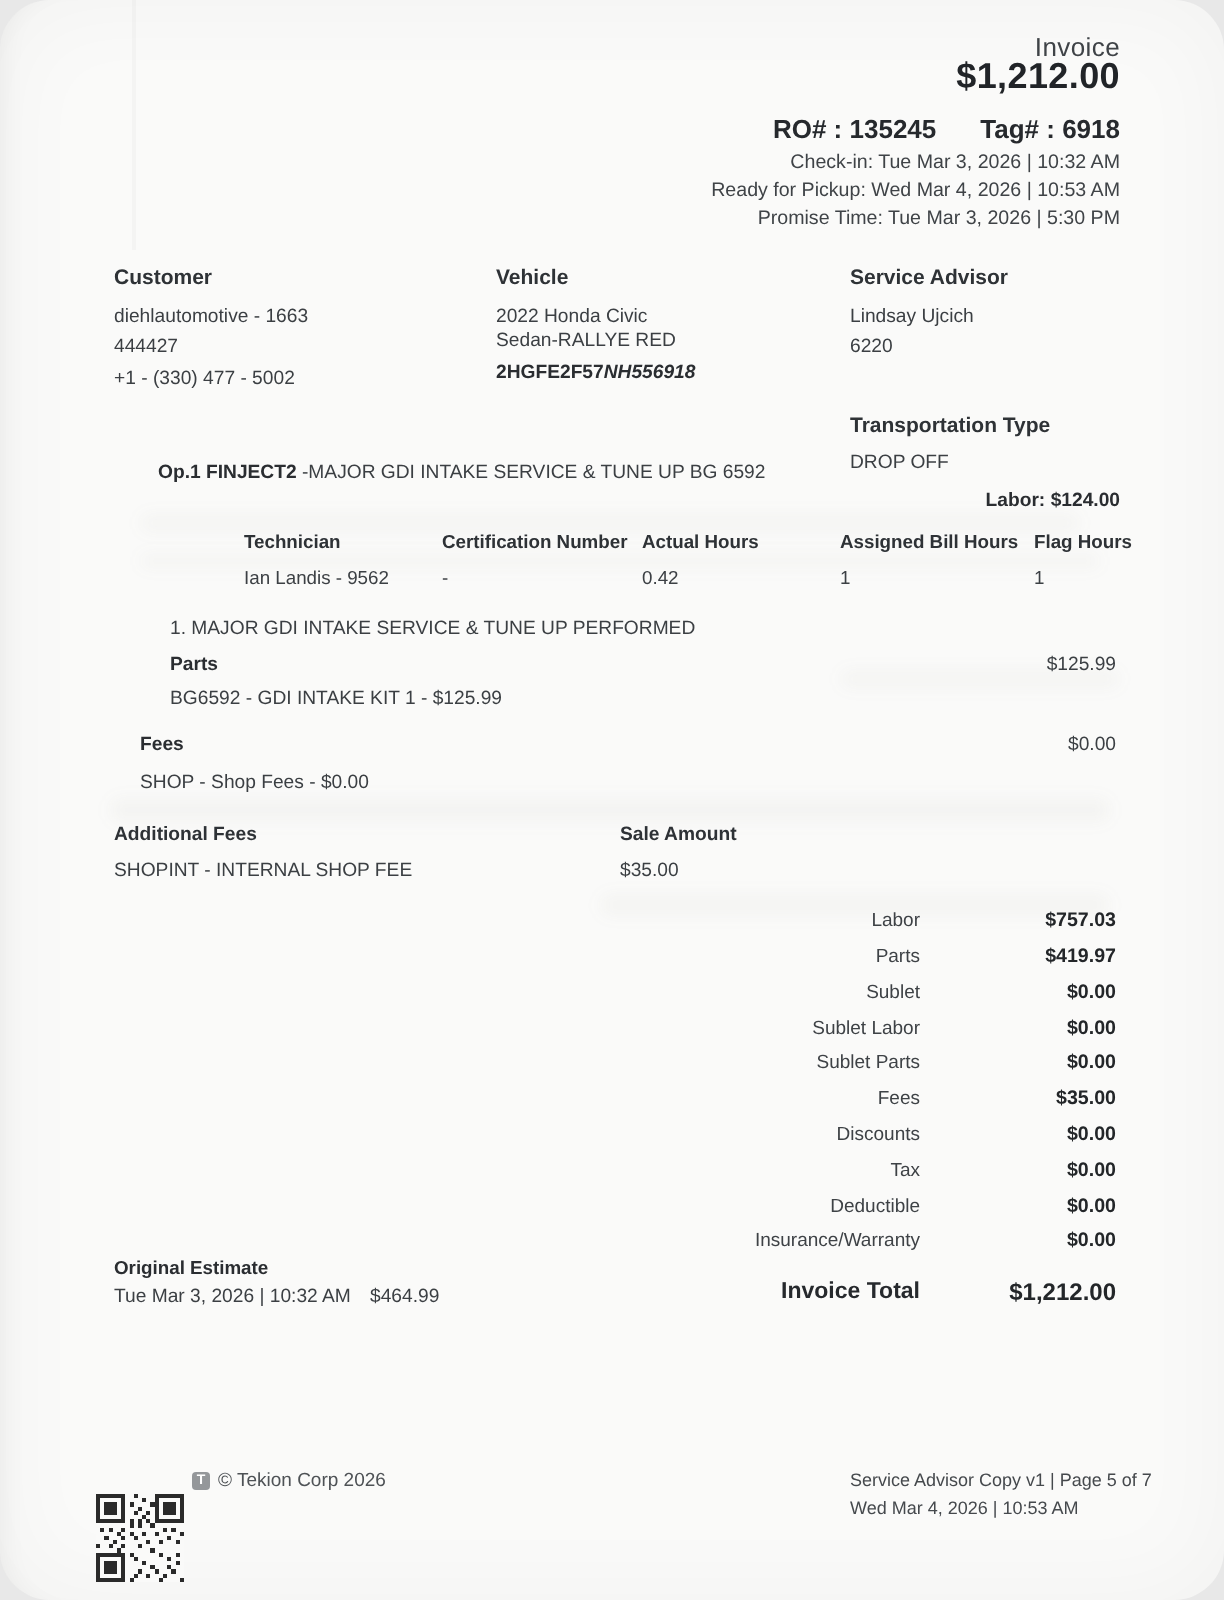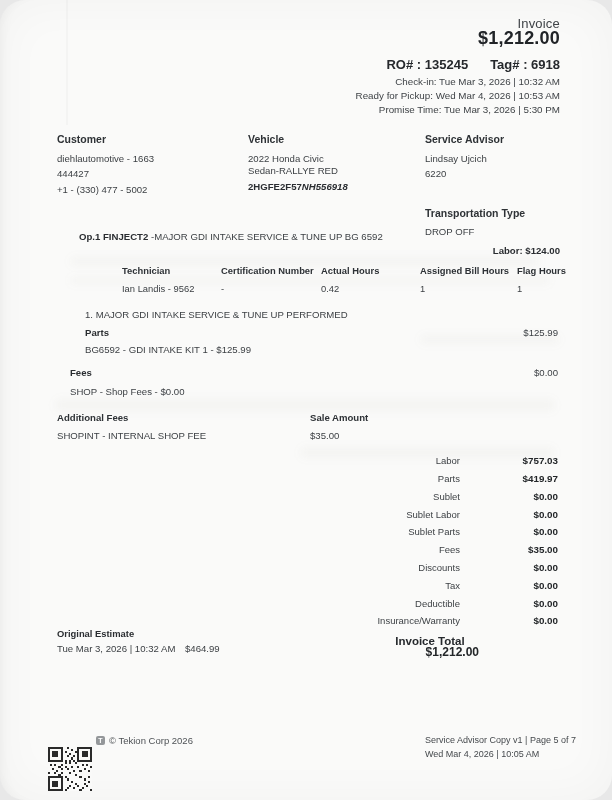--- a/index.html
+++ b/index.html
@@ -59,21 +59,21 @@
   .af-title{left:57px;top:412px;font-weight:700;color:#2e3236;}
   .af-sale{left:310px;top:412px;font-weight:700;color:#2e3236;}
   .af-name{left:57px;top:430px;}
   .af-amt{left:310px;top:430px;}
 
   
   .totals{position:absolute;right:54px;top:452px;width:256px;}
   .trow{display:flex;align-items:center;height:17.8px;}
   .trow .lbl{flex:1;text-align:right;font-size:9.5px;color:#3e4246;}
   .trow .val{width:98px;text-align:right;font-size:9.8px;font-weight:700;color:#232629;}
-  .trow.total{margin-top:6px;height:22px;flex-direction:column;}
+  .trow.total{margin-top:6px;height:22px;}
   .trow.total .lbl{font-size:11.5px;font-weight:700;color:#26292d;}
   .trow.total .val{font-size:12px;}
 
   
   .estimate{left:57px;top:628px;}
   .est-row{display:flex;margin-top:3px;}
   .est-date{width:128px;}
 
   
   .qr{left:48px;top:747px;}
@@ -247,16 +247,16 @@
                M14 18h1v1h-1z M16 19h1v1h-1z M18 18h1v1h-1z M20 20h1v1h-1z M8 20h1v1H8z M15 20h1v1h-1z
                M19 14h1v1h-1z M17 17h1v1h-1z M9 19h1v1H9z"></path>
     </g>
   </svg>
   <div class="abs tek-line">
     <span class="tek-icon">T</span>
     <span>© Tekion Corp 2026</span>
   </div>
   <div class="abs foot-right">
     <div>Service Advisor Copy v1 | Page 5 of 7</div>
-    <div>Wed Mar 4, 2026 | 10:05 AM</div>
+    <div>Wed Mar 4, 2026 | 10:53 AM</div>
   </div>
 
 </div>
 
 </body></html>

